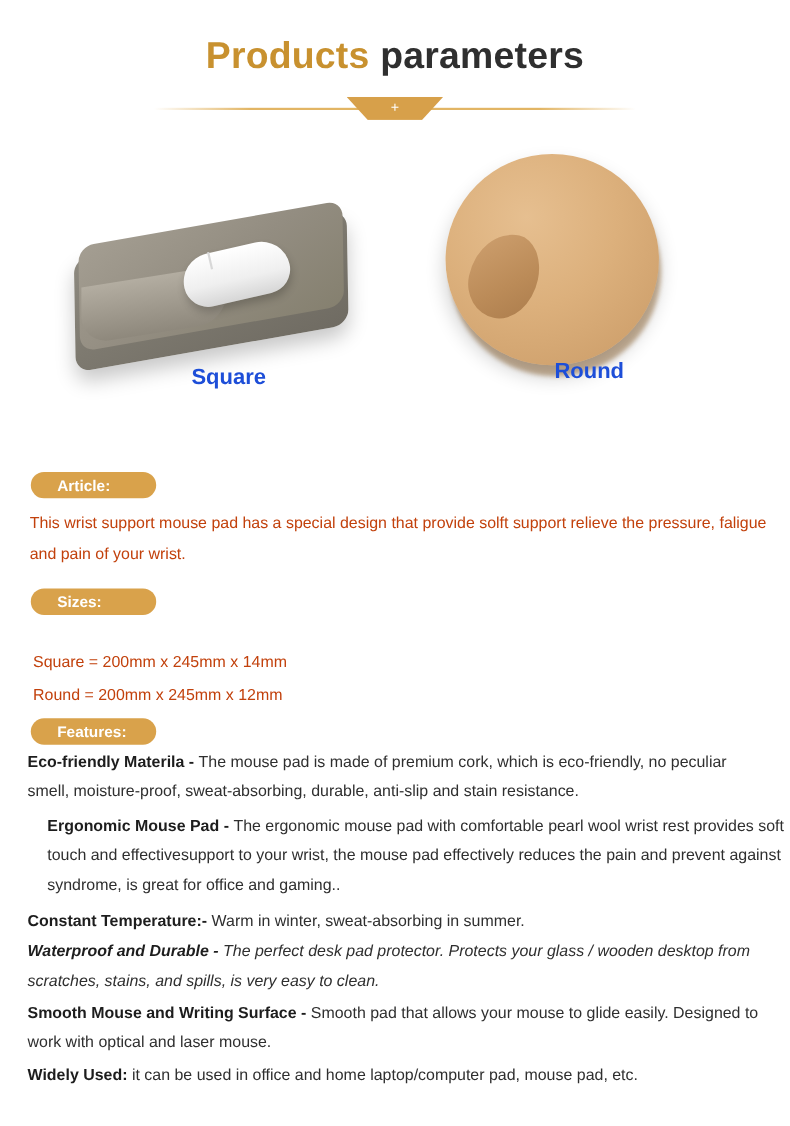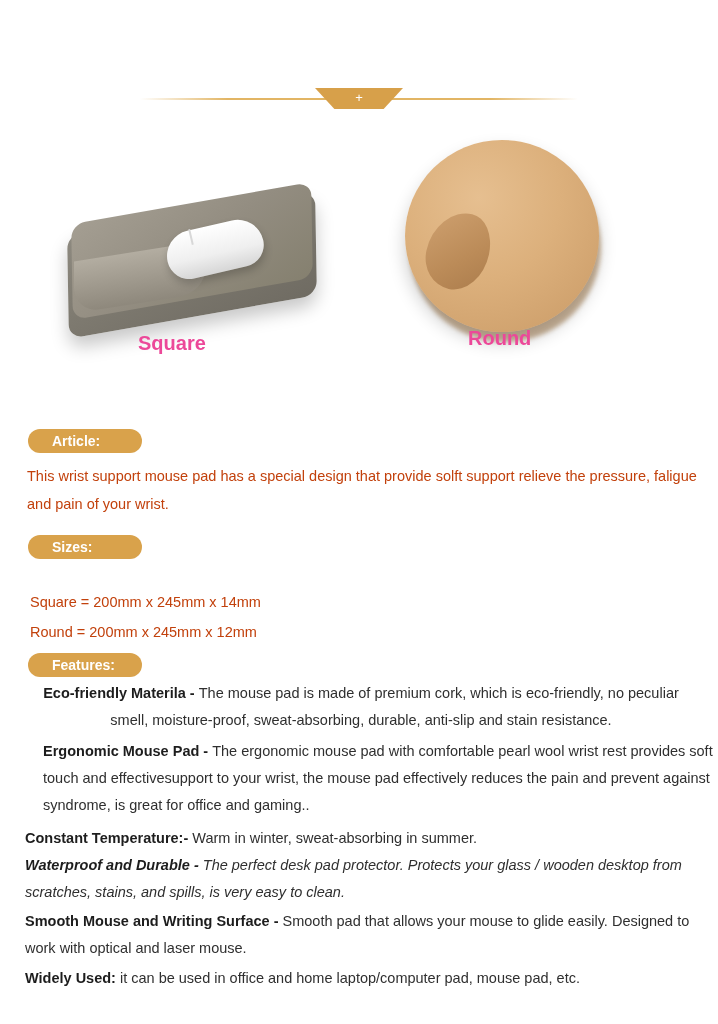--- a/index.html
+++ b/index.html
@@ -157,21 +157,22 @@
     width: 62px; height: 78px;
     background: linear-gradient(140deg, #cfa170 0%, #bb8b58 60%, #ab7c4c 100%);
     border-radius: 60% 40% 52% 48% / 58% 46% 54% 42%;
     transform: rotate(12deg);
   }
 
   .pad-label {
     position: absolute;
     font-size: 20px;
     font-weight: bold;
-    color: #ec4899;
+    color: #1d4ed8;
+    margin-left: 36px;
   }
   .label-square { left: 138px; top: 207px; }
   .label-round  { left: 468px; top: 202px; }
 
   
   .pill {
     position: absolute;
     height: 24px;
     background: #d9a24b;
     border-radius: 12px;
@@ -205,31 +206,34 @@
     left: 25px;
     width: 672px;
     font-size: 14.5px;
     line-height: 27px;
     color: #2f2f2f;
   }
   .feature b {
     font-weight: bold;
     color: #1d1d1d;
   }
-  .f1 { top: 680px; text-align: center; }
+  .f1 { top: 680px; }
   .f2 { top: 738px; margin-left: 18px; }
   .f3 { top: 825px; }
   .f4 { top: 852px; font-style: italic; }
   .f5 { top: 908px; }
   .f6 { top: 965px; }
 </style>
 </head>
 <body>
 
 <div class="header">
+  <div class="title">
+    <span class="word-a">Products</span><span class="word-b"> parameters</span>
+  </div>
   <div class="divider-wrap">
     <div class="divider-line"></div>
     <div class="divider-badge">+</div>
   </div>
 </div>
 
 <div class="products">
 
   <div class="square-pad">
     <div class="sq-body"></div>

